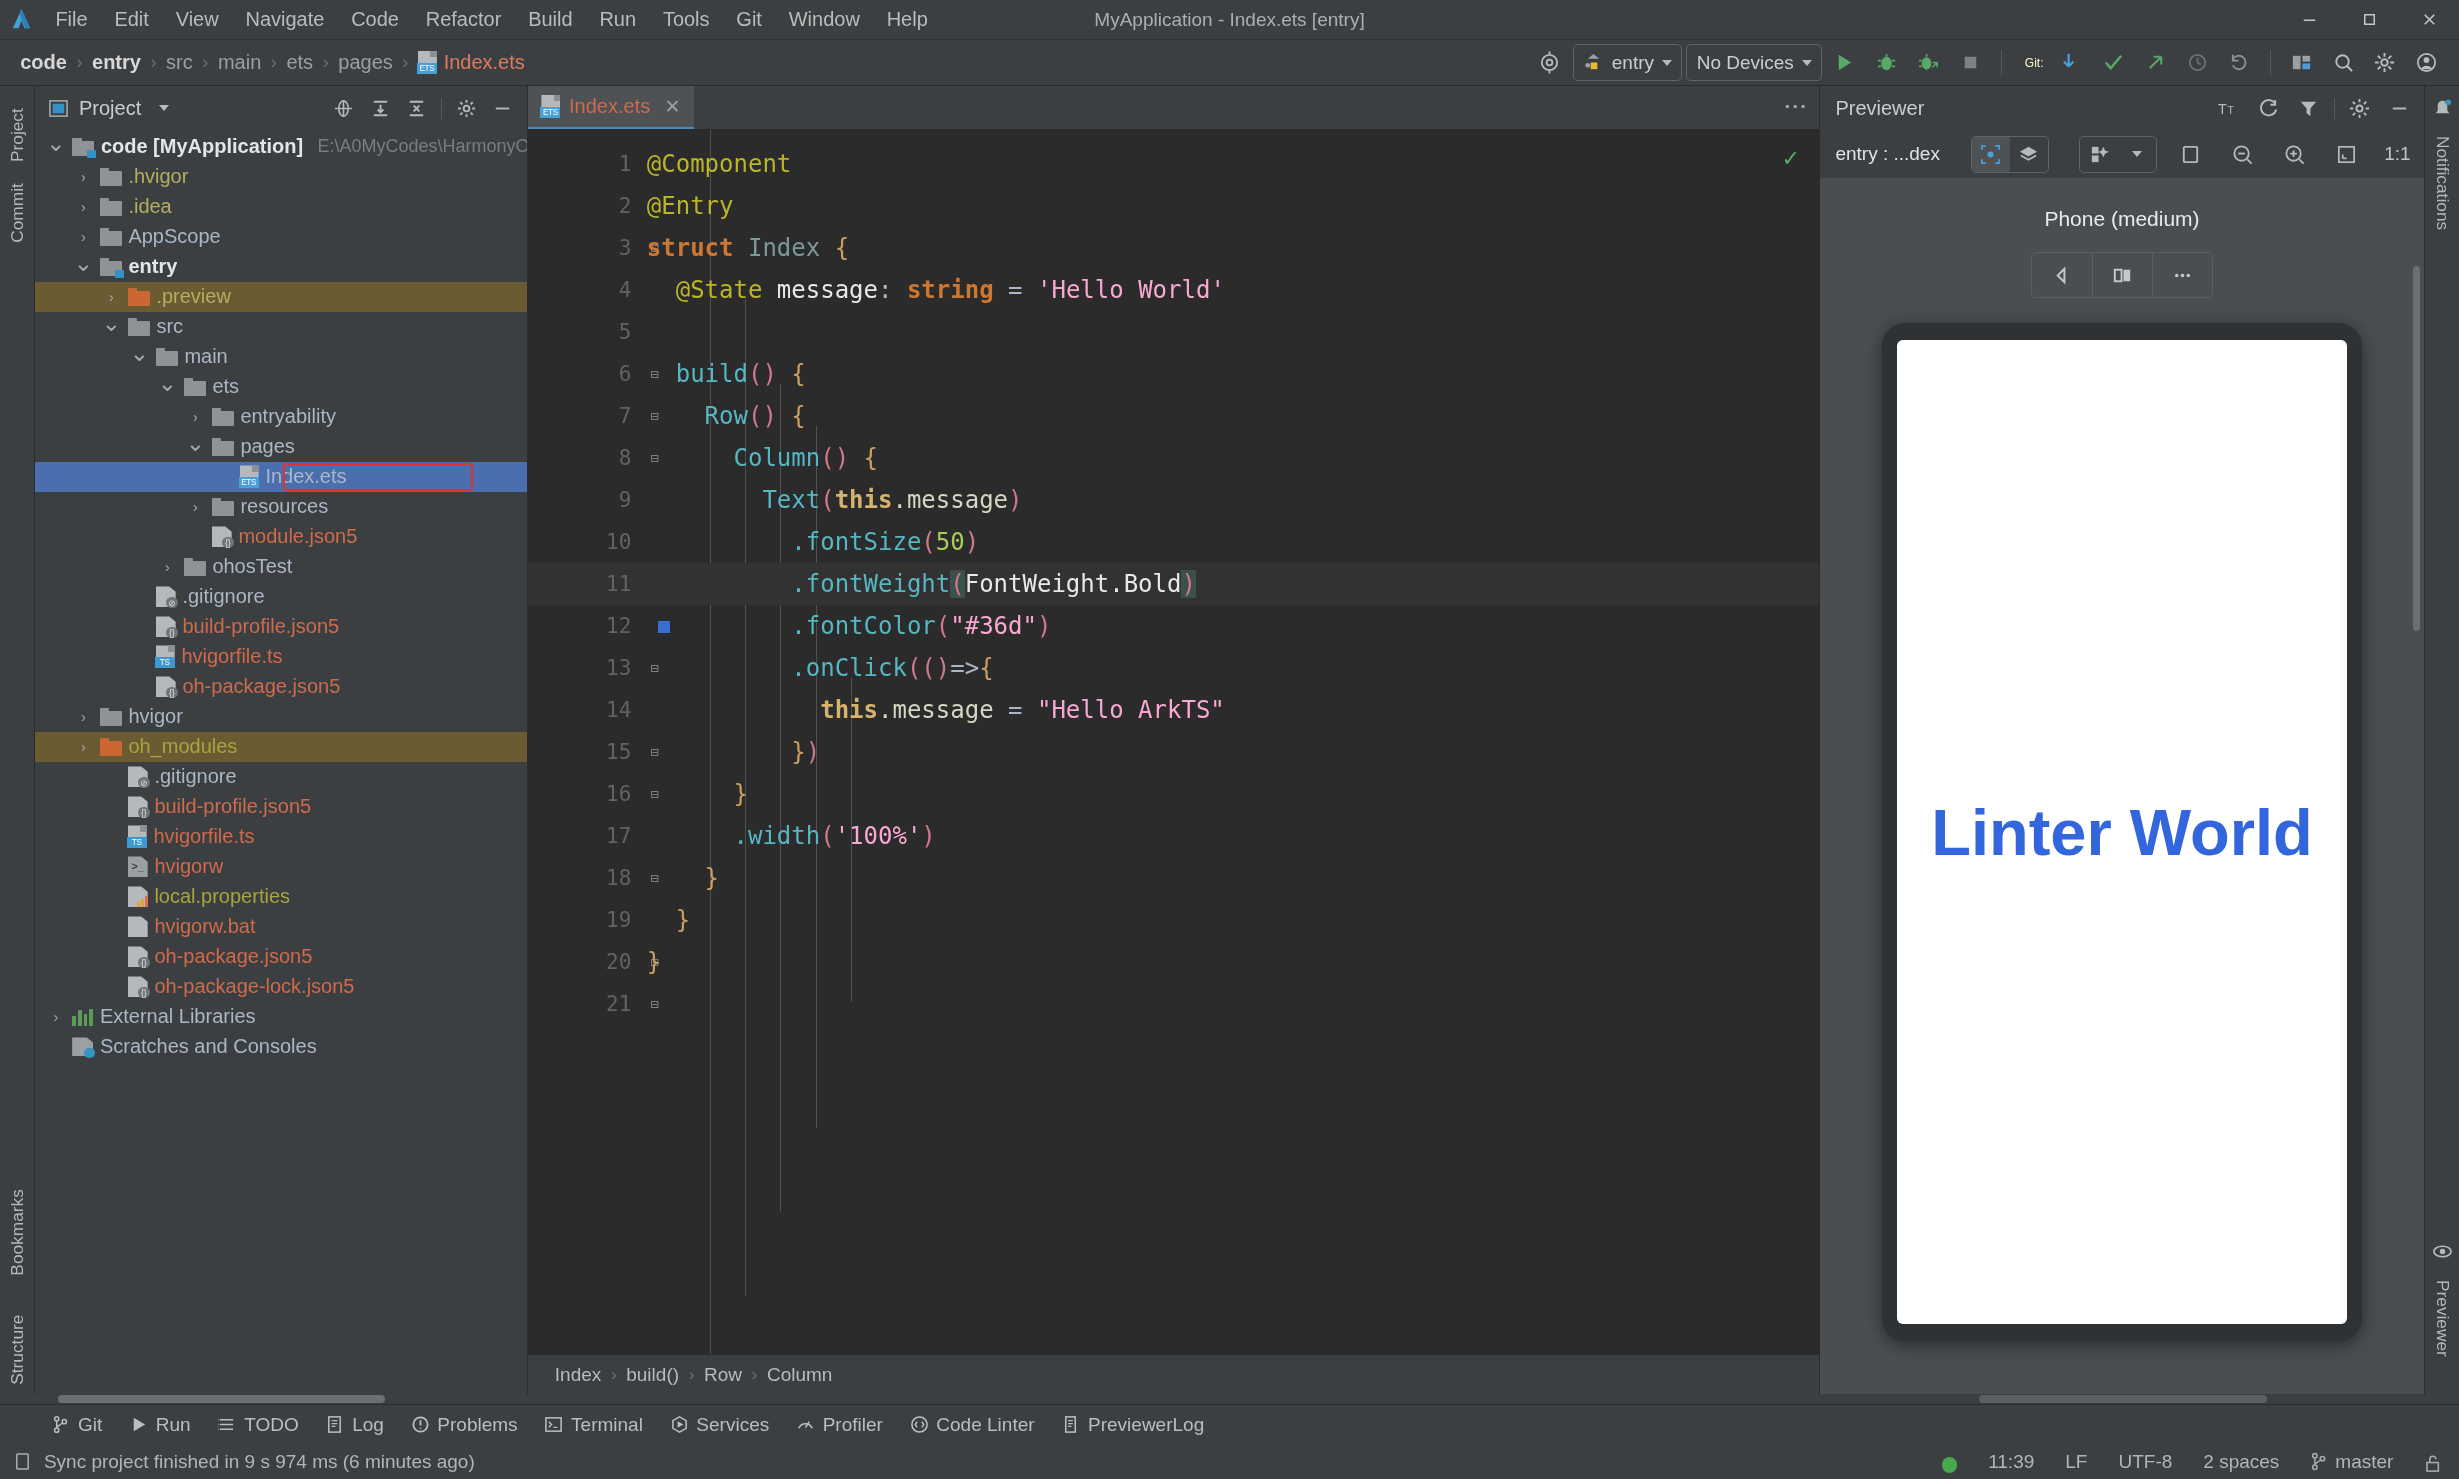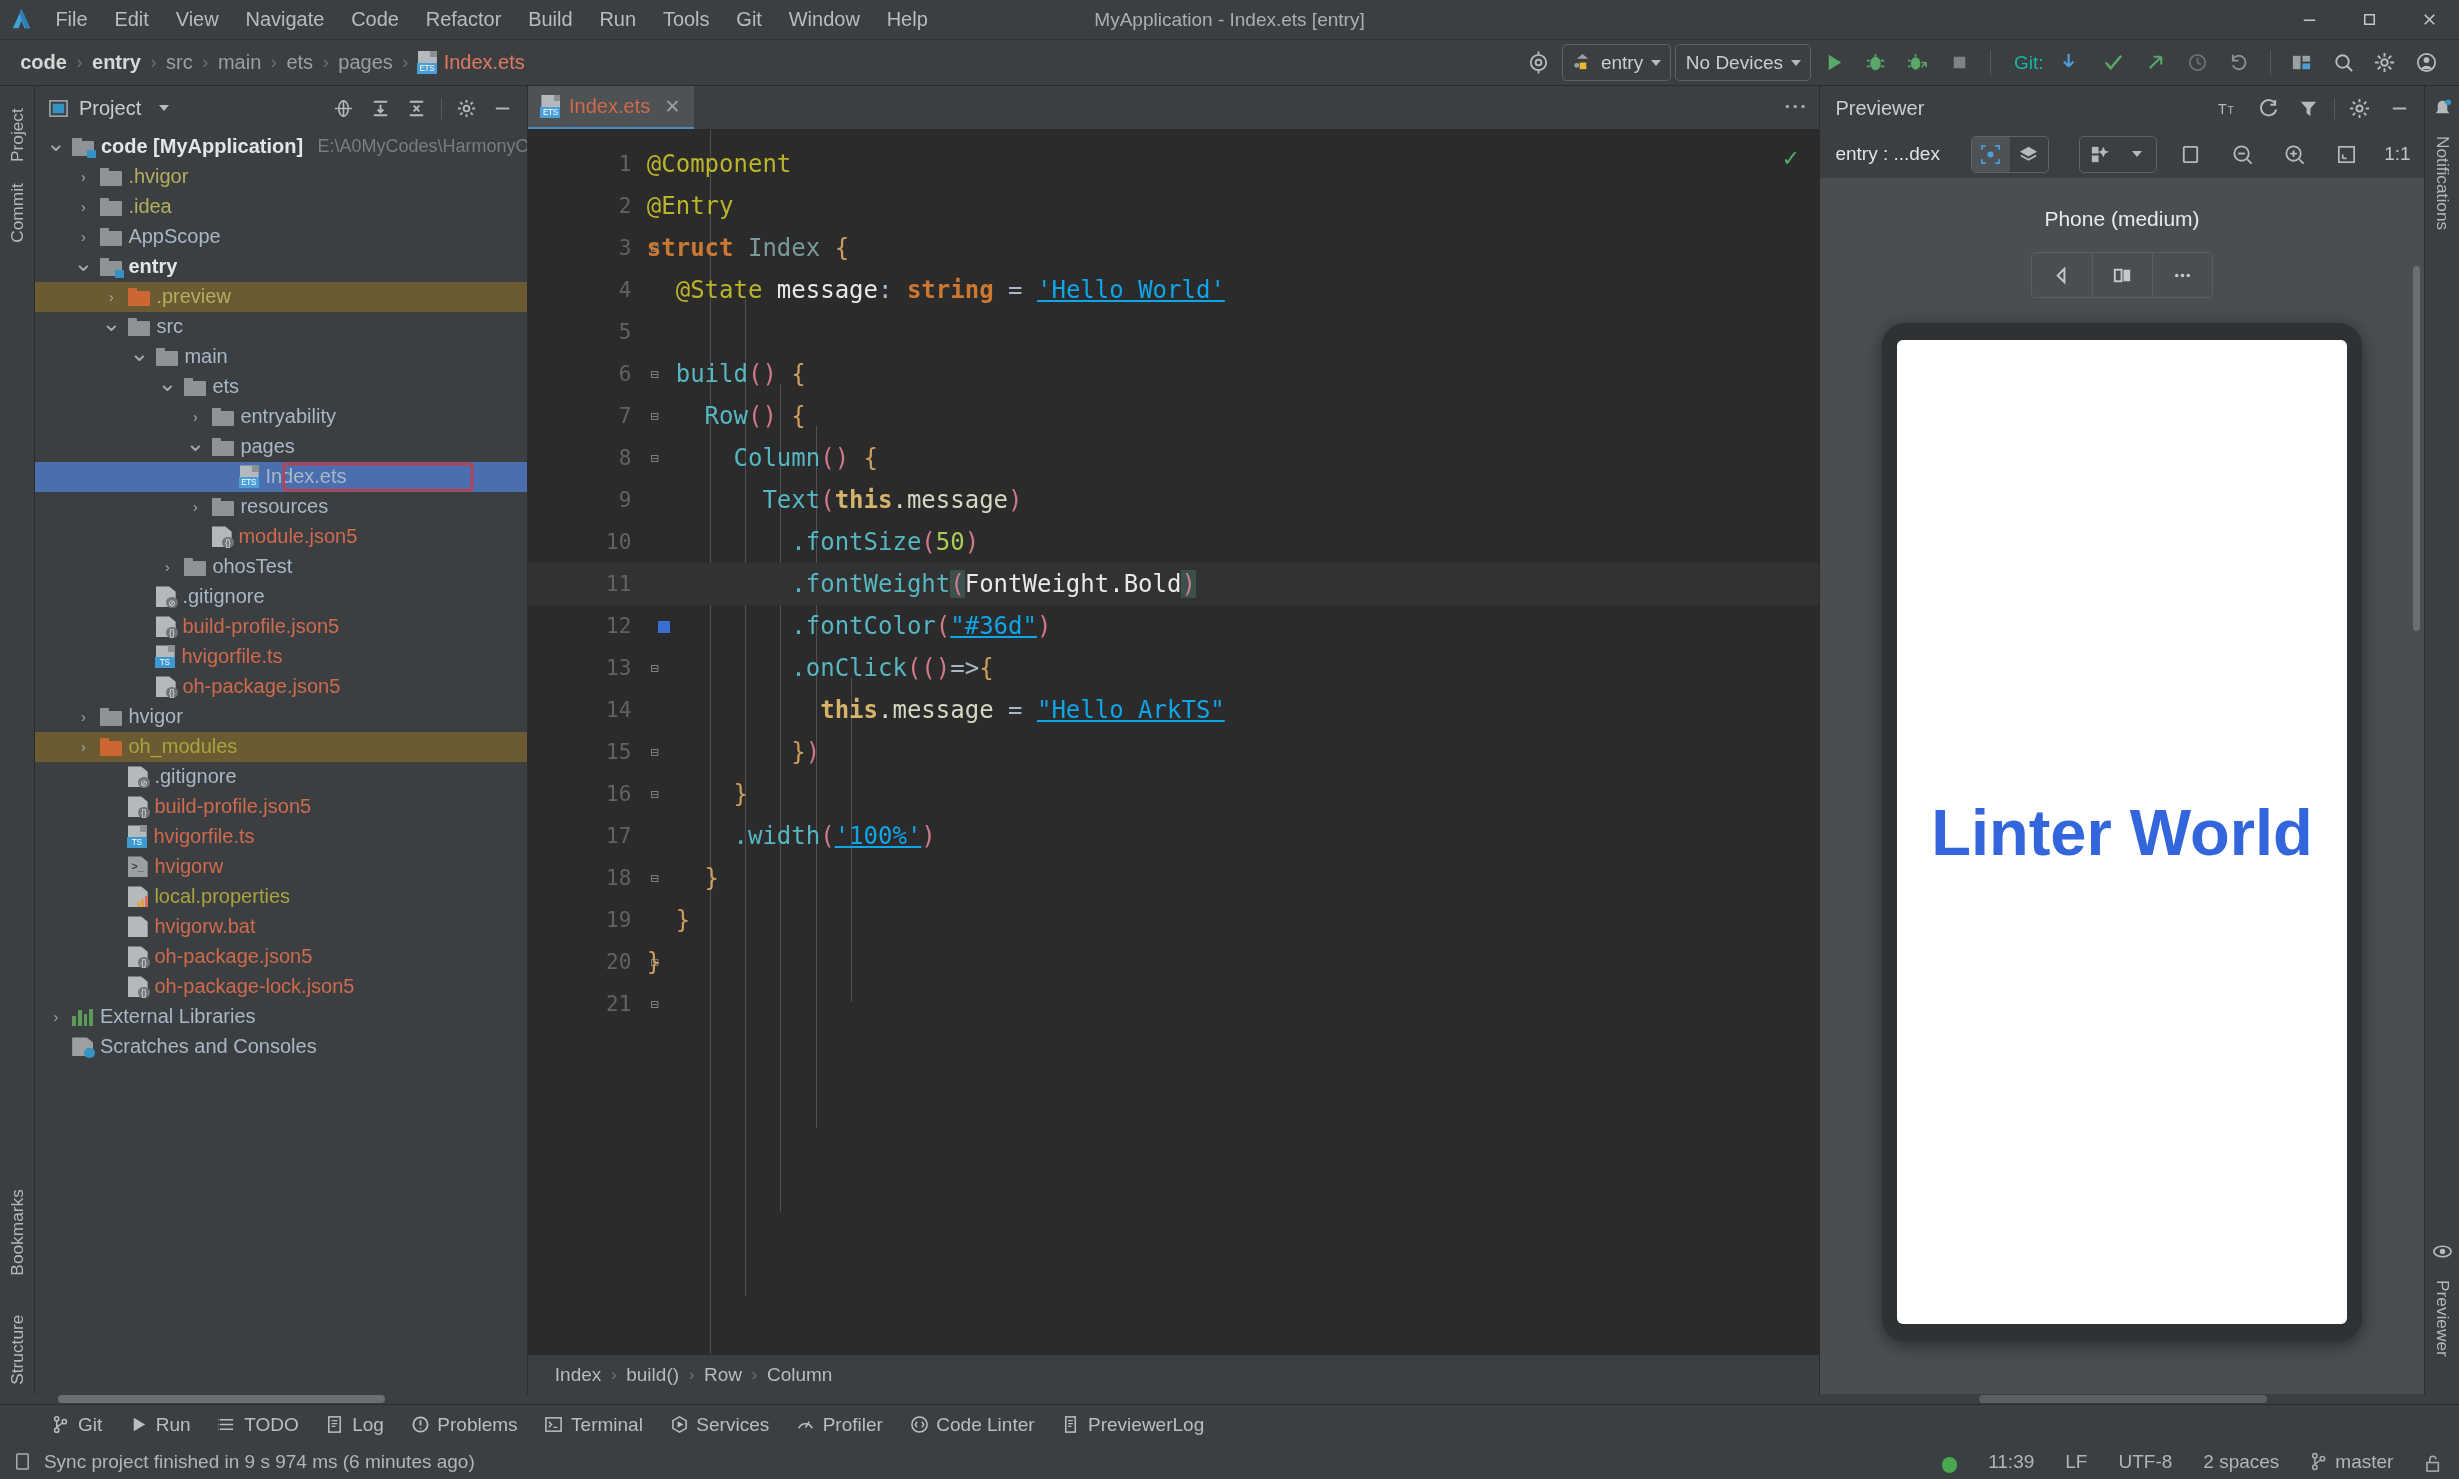--- a/index.html
+++ b/index.html
@@ -57,21 +57,21 @@
   .toolbar-right { margin-left:auto; display:flex; align-items:center; gap: 3.8px; padding-right: 13.4px; }
   .tb-btn {
     width: 38px; height: 37px; display:flex; align-items:center; justify-content:center;
     color:#b8bdc0; border-radius: 3.8px;
   }
   .combo {
     height: 37px; border:1px solid #5e6365; border-radius:4.8px; display:flex; align-items:center;
     gap: 7.7px; padding: 0 9.6px; color:#c9cdd0; font-size: 19px; background: transparent;
   }
   .caret { width:0;height:0;border-left:5.8px solid transparent;border-right:5.8px solid transparent;border-top:6.7px solid #b6babc; }
-  .git-label { color:#14b8a6; font-size:19px; padding: 0 5.8px 0 11.5px; }
+  .git-label { color:#fef9c3; font-size:12px; padding: 0 5.8px 0 11.5px; }
   .tb-sep { width:1px; height:25px; background:#555a5c; margin: 0 7.7px; }
 
   
   .body { flex: 1 1 auto; display:flex; min-height:0; }
 
   
   .left-rail {
     width: 35px; flex:0 0 35px; background:#3c3f41; border-right:1px solid #2b2b2b;
     display:flex; flex-direction:column; align-items:center; padding-top: 13.4px; gap: 1.9px;
   }
@@ -173,21 +173,21 @@
     color:#a9b7c6; position:relative; min-width:0; overflow:hidden;
   }
   .cl { height: 42px; line-height: 42px; white-space: pre; padding-left: 5.8px; position:relative;}
   .cl.hl { background:#323232; }
   .kw   { color:#cc7832; font-weight: bold; }
   .dec  { color:#bbb529; }
   .typ  { color:#7a9a9a; }
   .fn   { color:#56b6c2; }
   .punc { color:#cc9f5f; }
   .paren{ color:#d0798c; }
-  .str  { color:#0ea5e9;text-decoration:underline; }
+  .str  { color:#f9a8d4; }
   .num  { color:#aaca56; }
   .prop { color:#d6d6c2; }
   .ths  { color:#d6b36a; font-weight:bold;}
   .plain{ color:#a9b7c6; }
   .white{ color:#e8e8e8; }
   .brace-hl { background:#3b514d; }
   .indent-guide {
     position:absolute; top:0; bottom:0; width:1px; background:#4e5254;
   }
 

